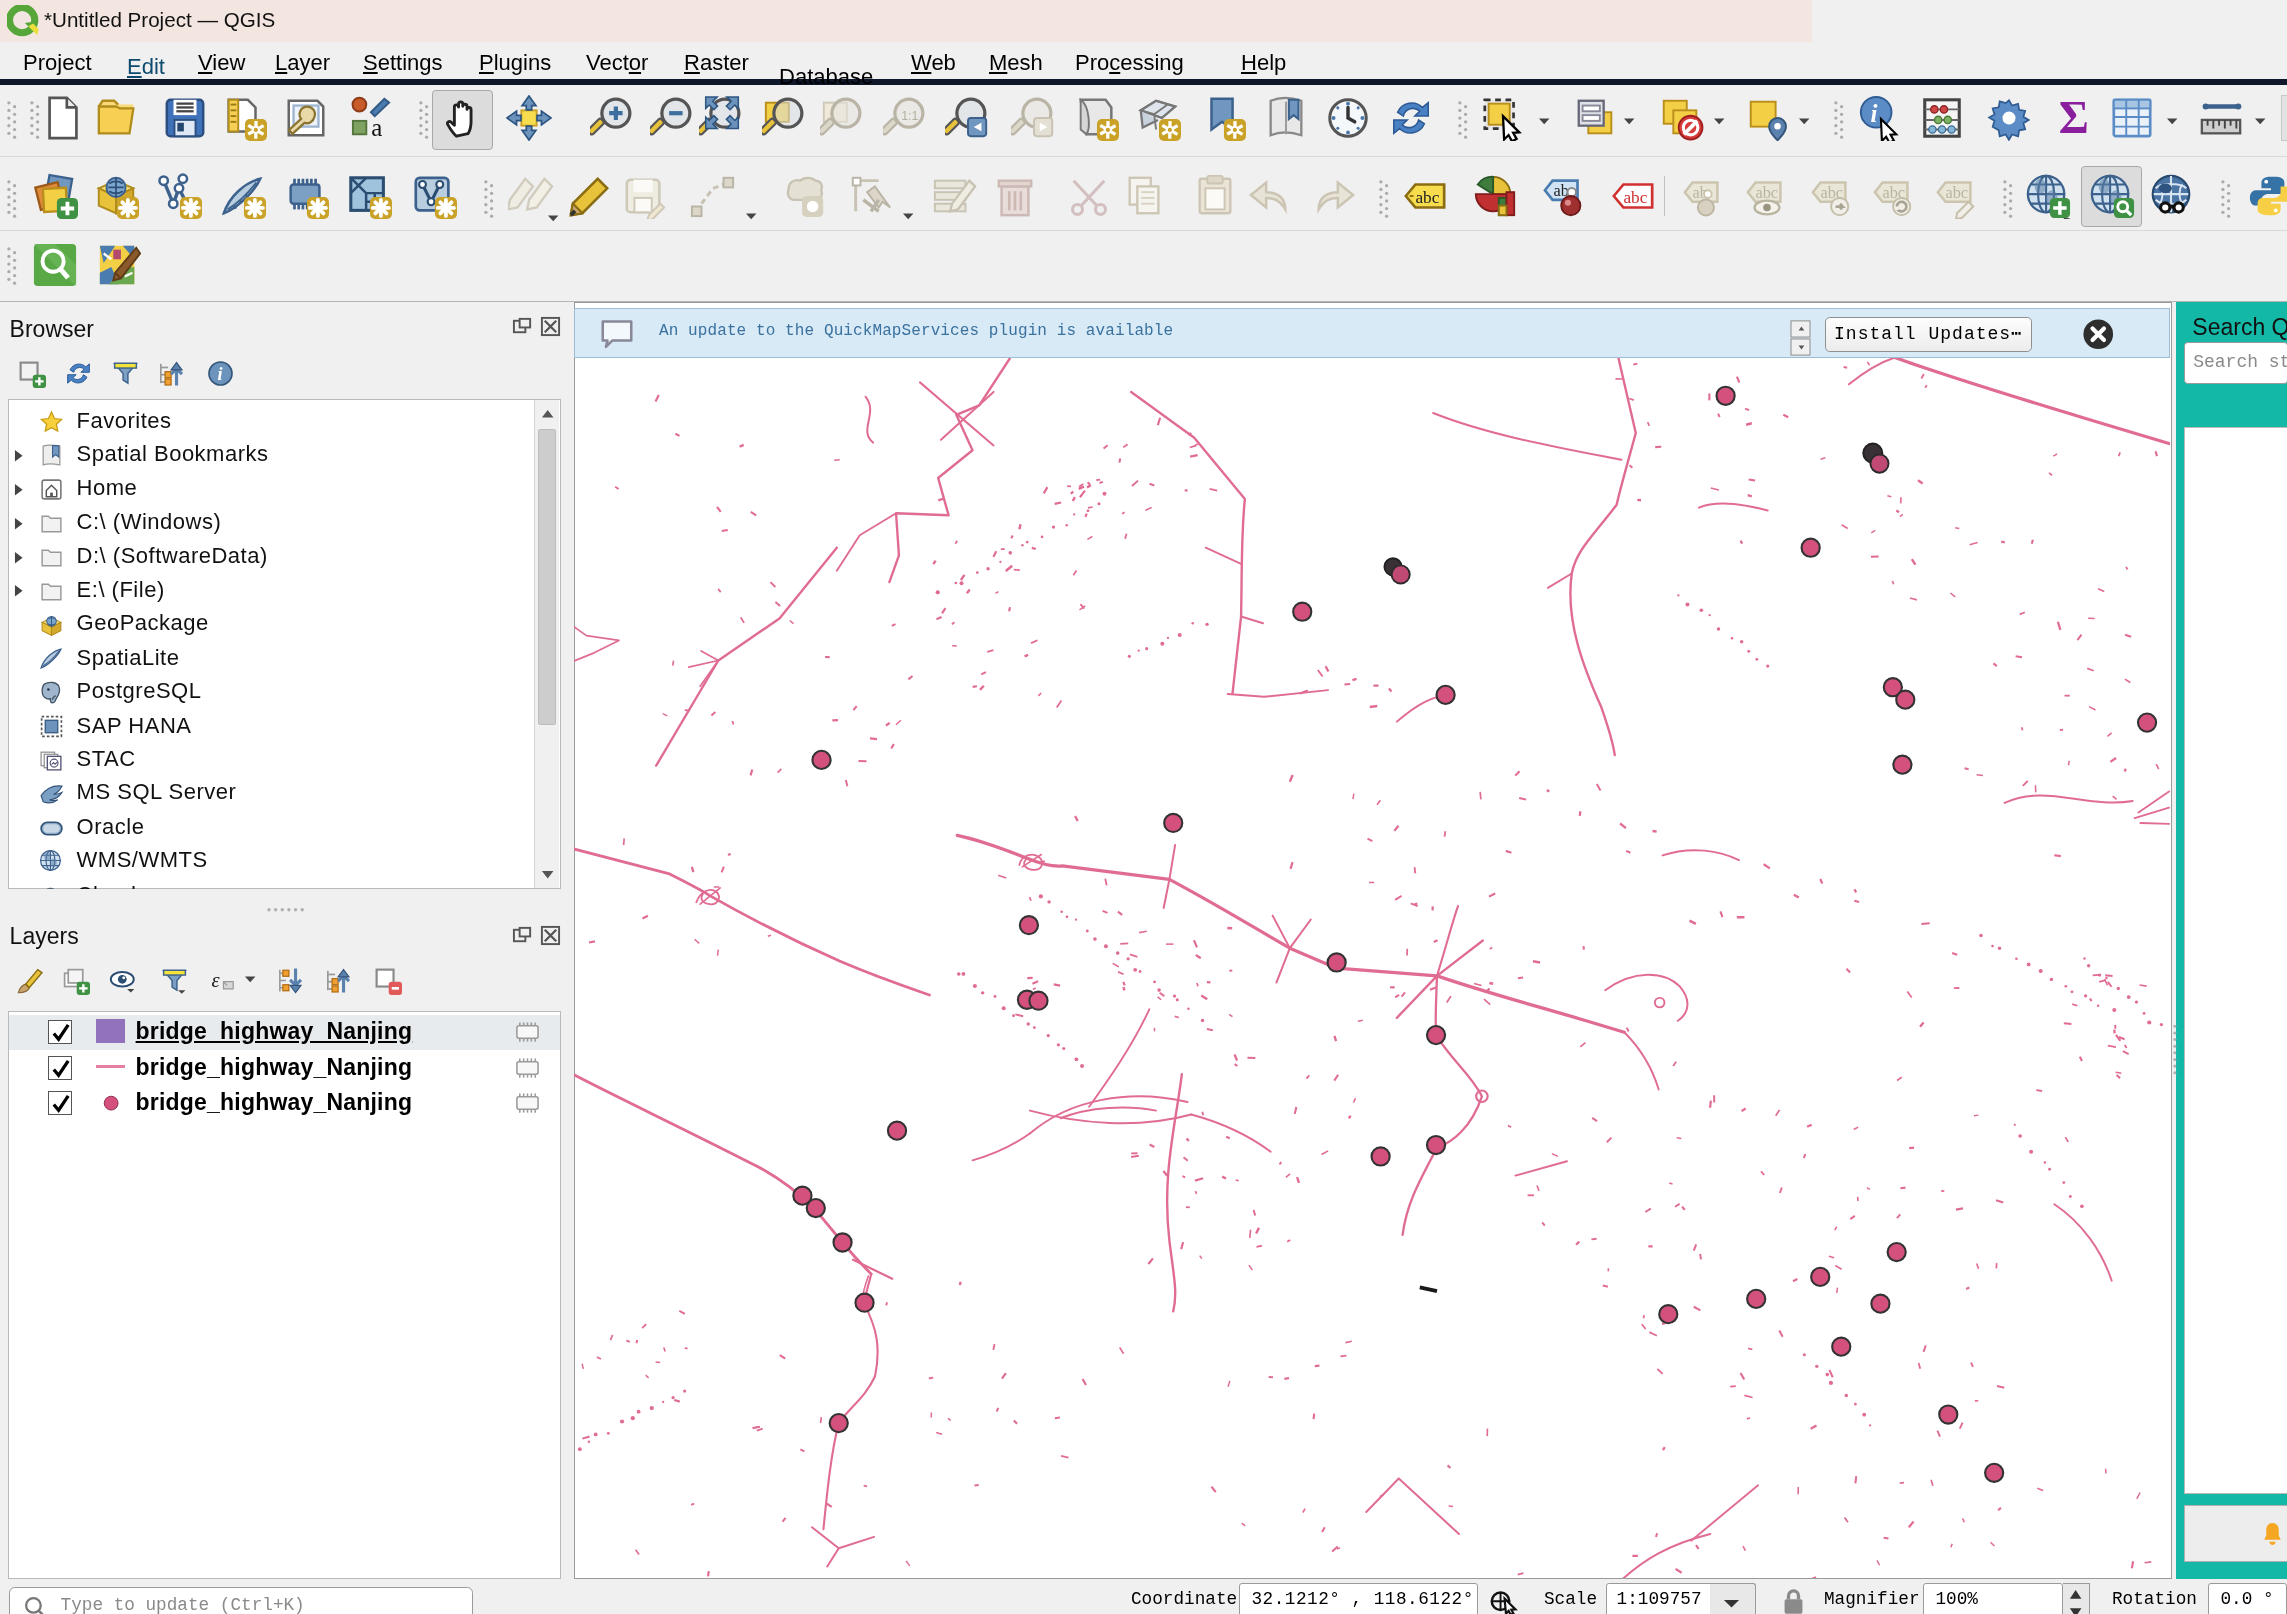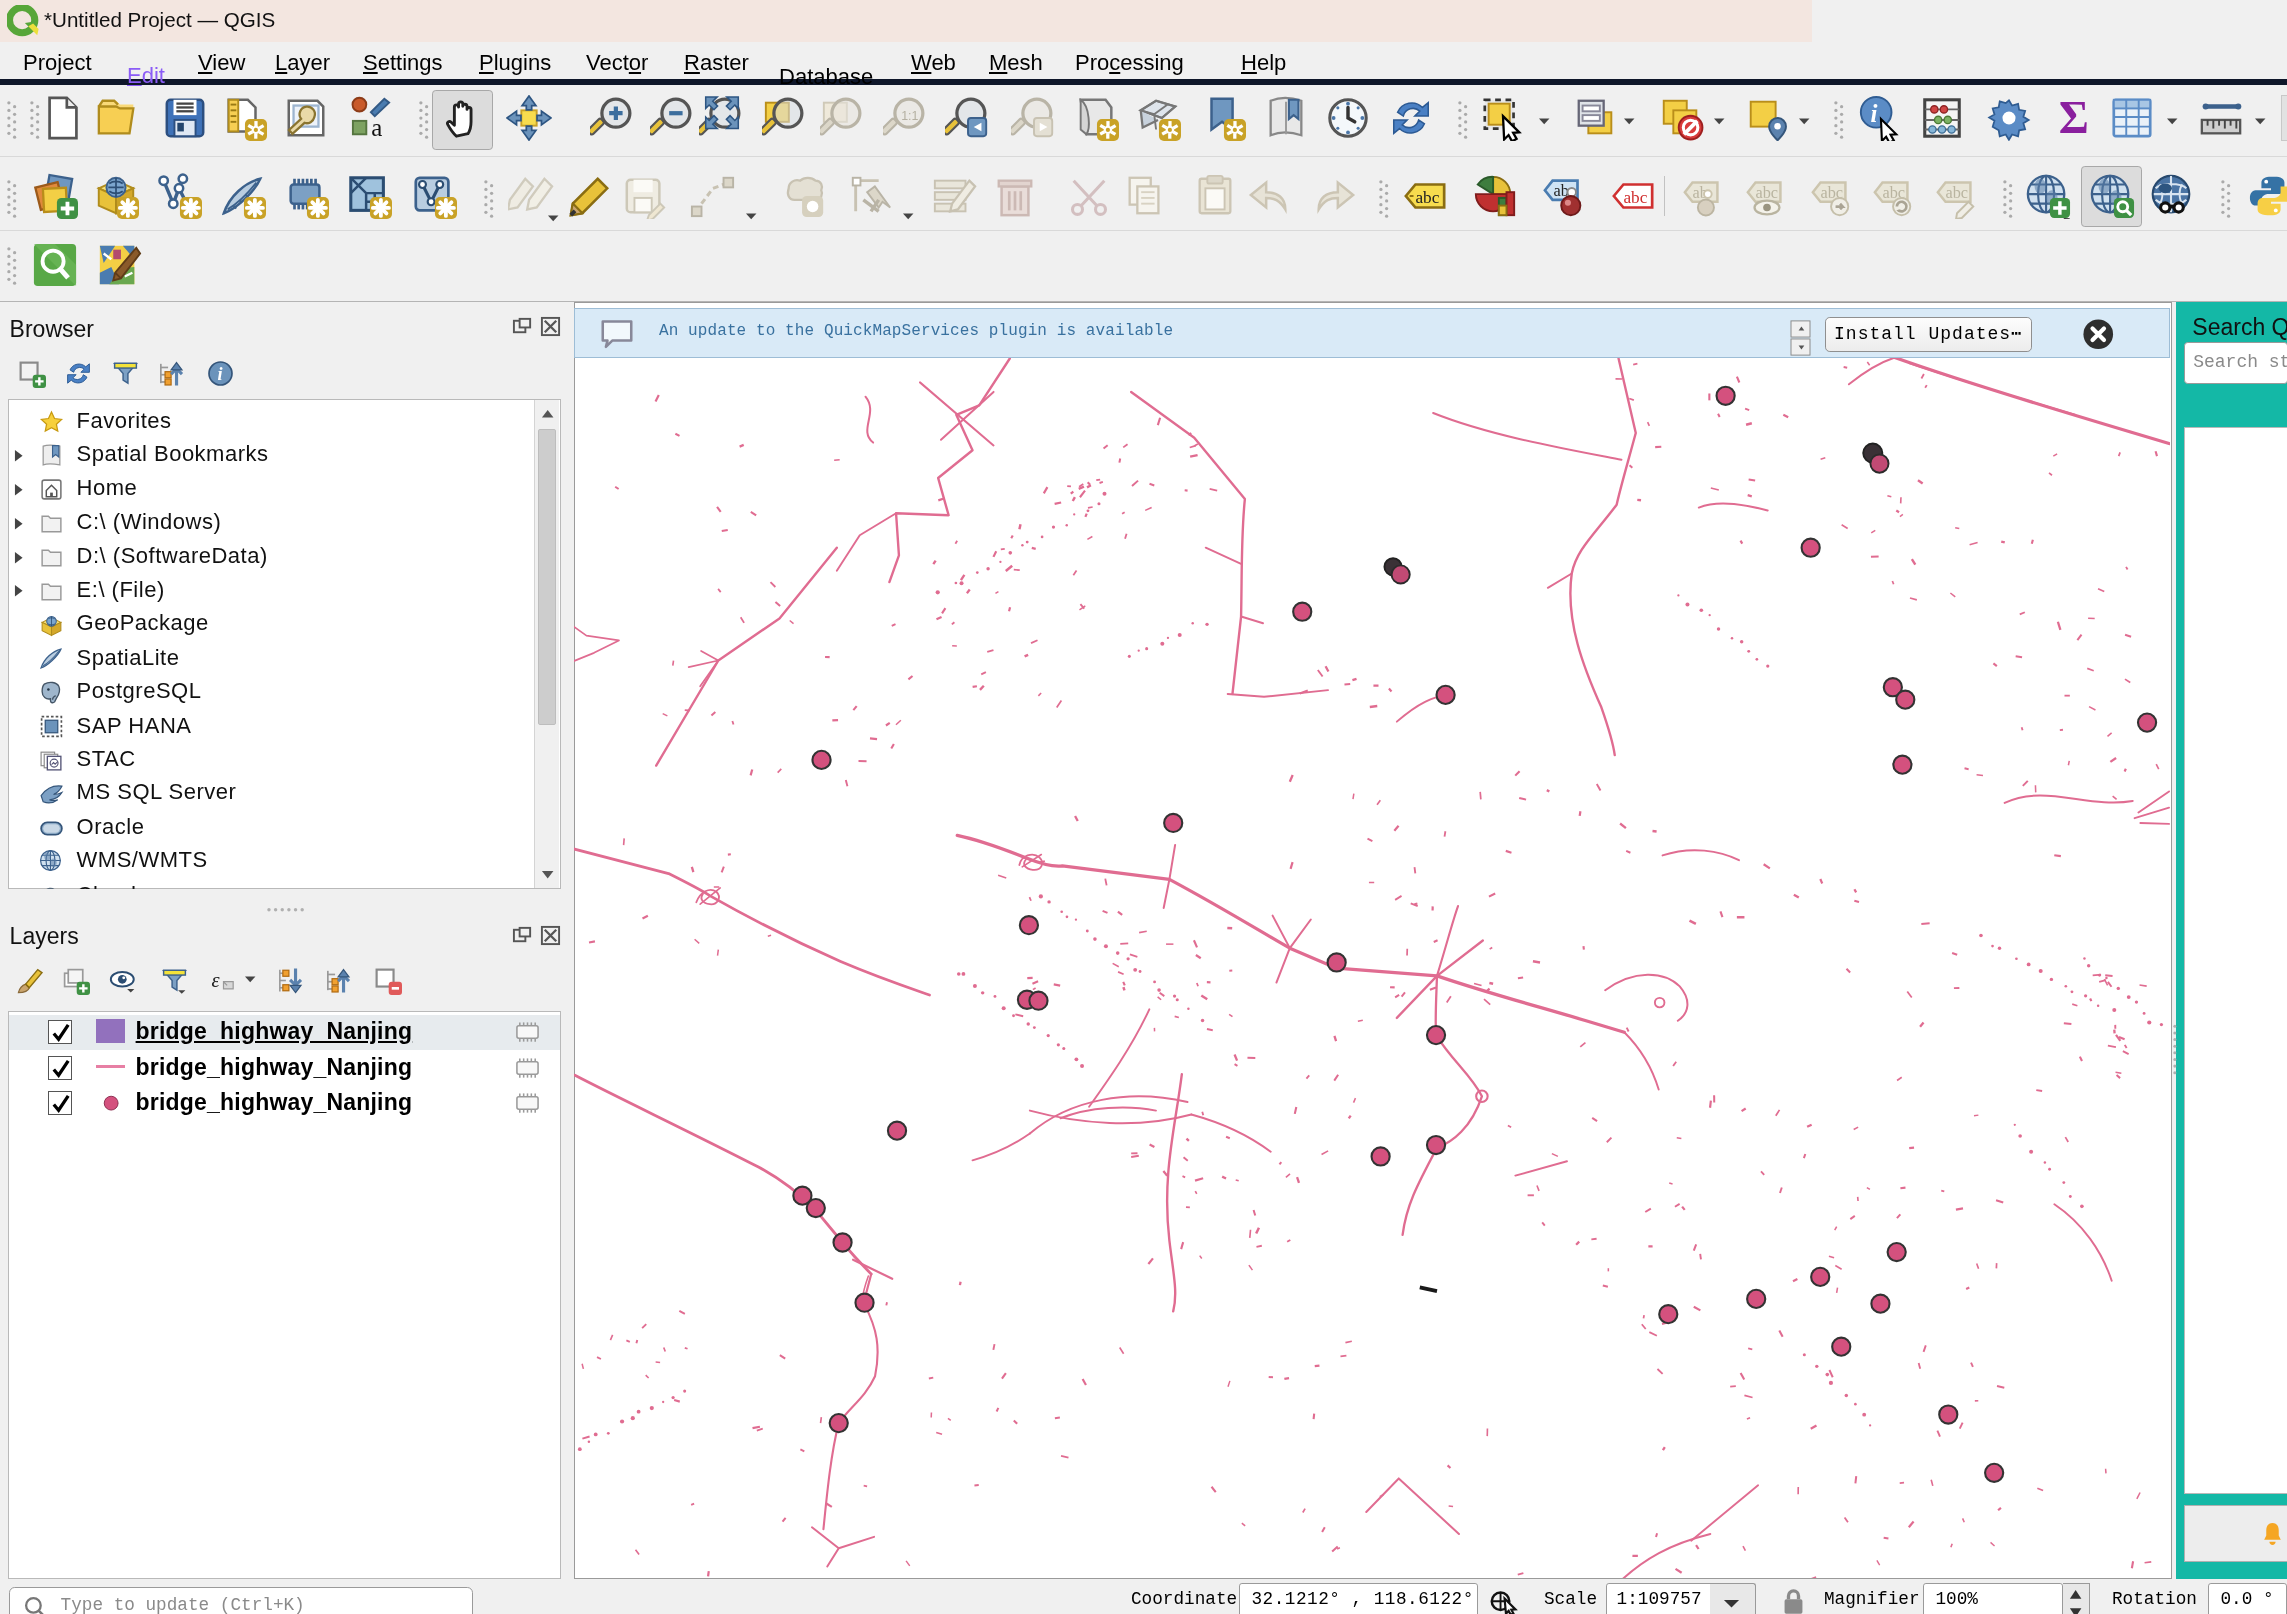--- a/index.html
+++ b/index.html
@@ -12,21 +12,21 @@
   <svg style="position:absolute;left:6.7px;top:4.8px" width="33" height="33" viewBox="0 0 24 24">
     <circle cx="11" cy="11" r="9.2" fill="none" stroke="#57a639" stroke-width="5.2"></circle>
     <path d="M13 13l6 6 3-1-2-6z" fill="#57a639"></path>
     <path d="M15.5 15.5l6.5 6.5 1-4.5-4-4z" fill="#ecdf3c"></path>
   </svg>
   <div style="position:absolute;left:44px;top:7.6px;font-size:20.6px;color:#111">*Untitled Project — QGIS</div>
 </div>
 
 <div style="position:absolute;left:0;top:42px;width:2287px;height:43px;background:#f0f0f0;border-bottom:6px solid #0f172a">
   <div style="position:absolute;top:7.6px;font-size:22px;color:#000;left:23px">Pro<u>j</u>ect</div>
-  <div style="position:absolute;top:21px;font-size:22px;color:#8b5cf6;left:127px"><u>E</u>dit</div>
+  <div style="position:absolute;top:12px;font-size:22px;color:#0c4a6e;left:127px"><u>E</u>dit</div>
   <div style="position:absolute;top:7.6px;font-size:22px;color:#000;left:198px"><u>V</u>iew</div>
   <div style="position:absolute;top:7.6px;font-size:22px;color:#000;left:275px"><u>L</u>ayer</div>
   <div style="position:absolute;top:7.6px;font-size:22px;color:#000;left:363px"><u>S</u>ettings</div>
   <div style="position:absolute;top:7.6px;font-size:22px;color:#000;left:479px"><u>P</u>lugins</div>
   <div style="position:absolute;top:7.6px;font-size:22px;color:#000;left:586px">Vect<u>o</u>r</div>
   <div style="position:absolute;top:7.6px;font-size:22px;color:#000;left:684px"><u>R</u>aster</div>
   <div style="position:absolute;top:22px;font-size:22px;color:#000;left:779px"><u>D</u>atabase</div>
   <div style="position:absolute;top:7.6px;font-size:22px;color:#000;left:911px"><u>W</u>eb</div>
   <div style="position:absolute;top:7.6px;font-size:22px;color:#000;left:989px"><u>M</u>esh</div>
   <div style="position:absolute;top:7.6px;font-size:22px;color:#000;left:1075px">Pro<u>c</u>essing</div>

